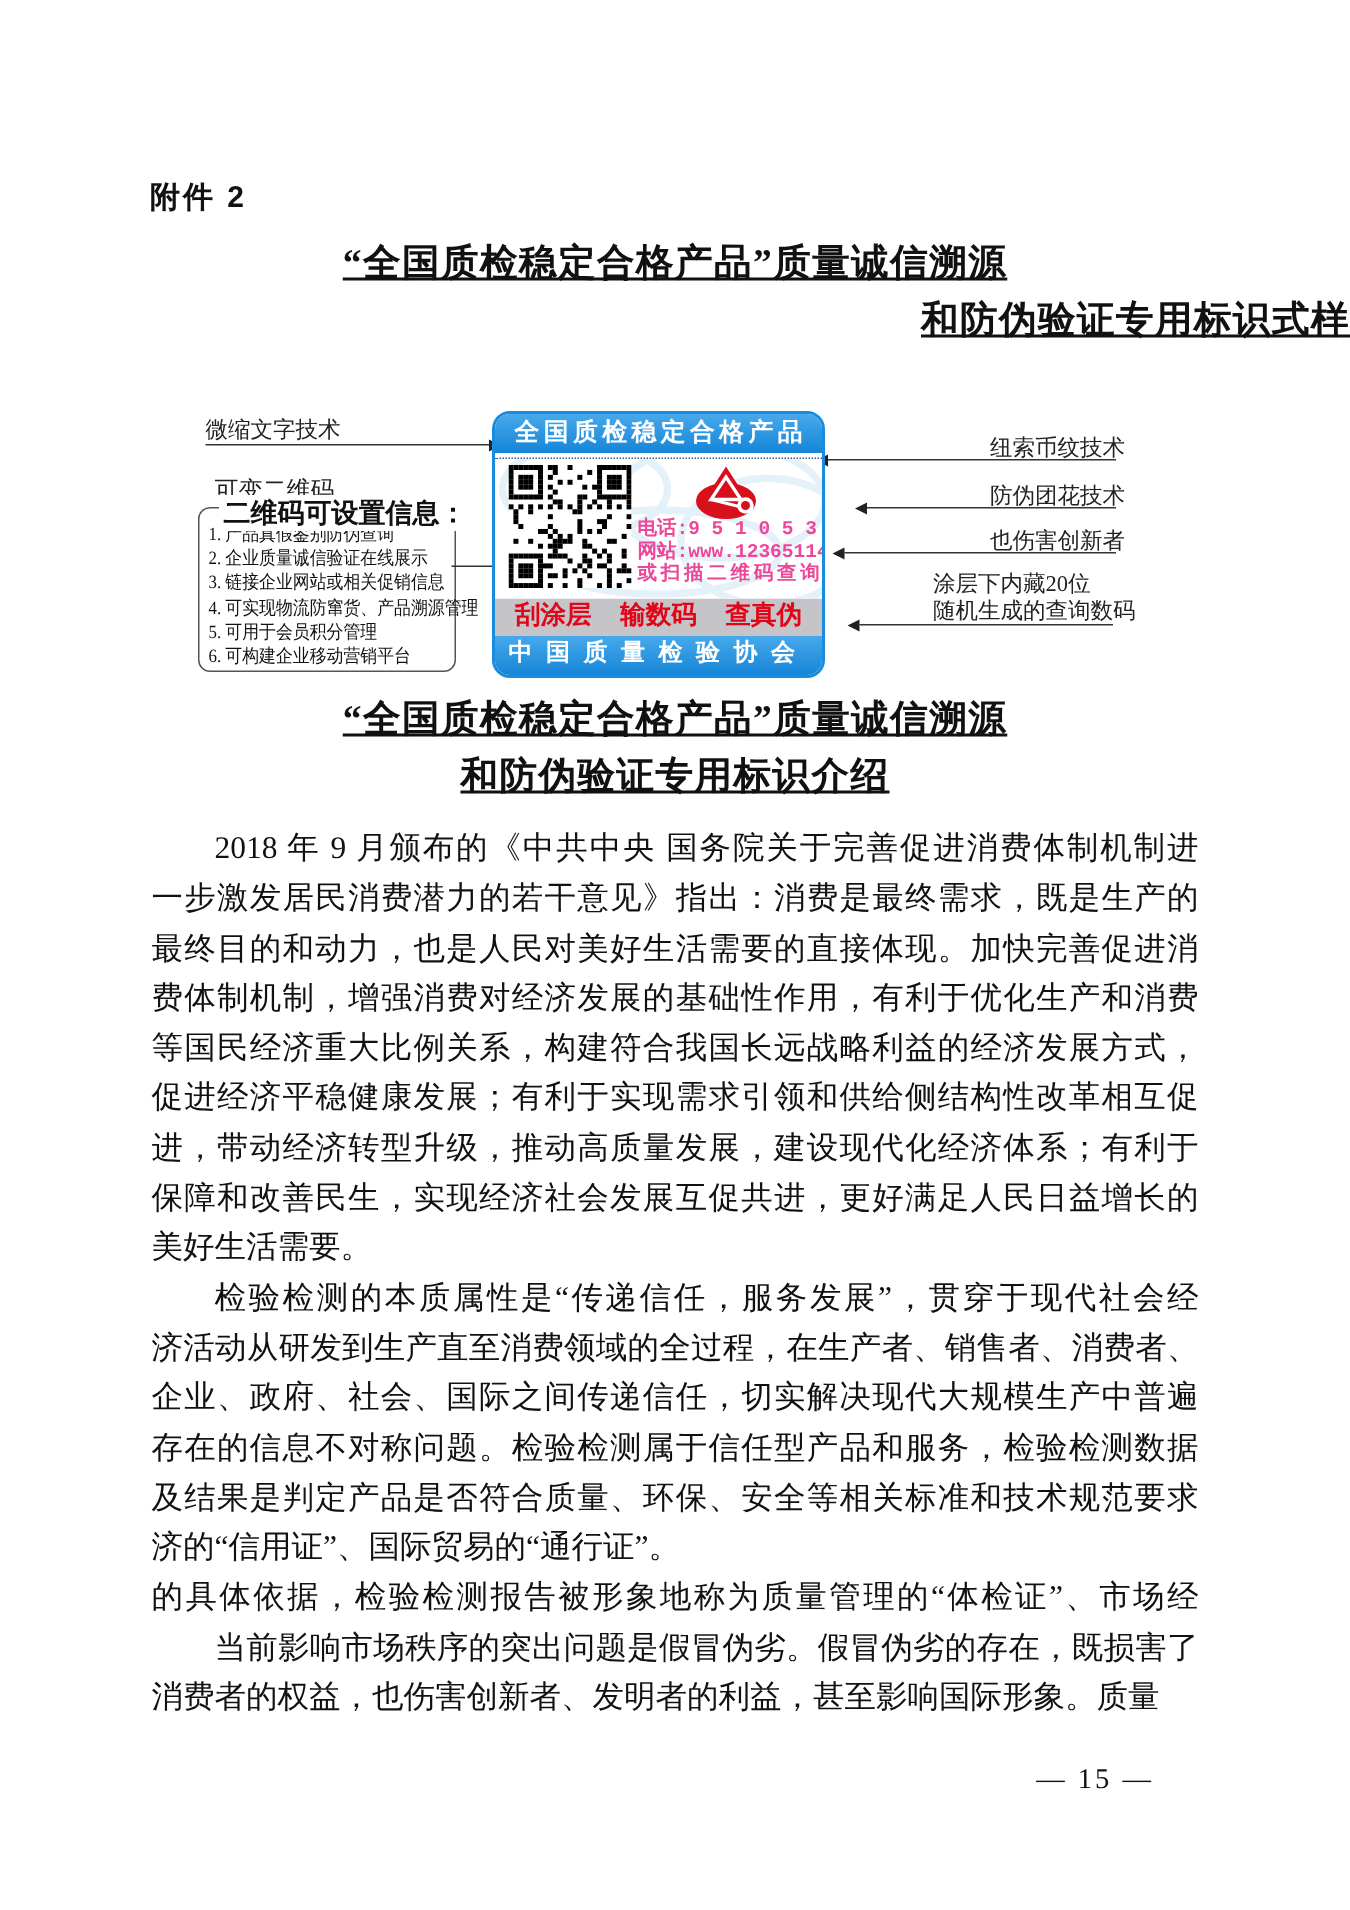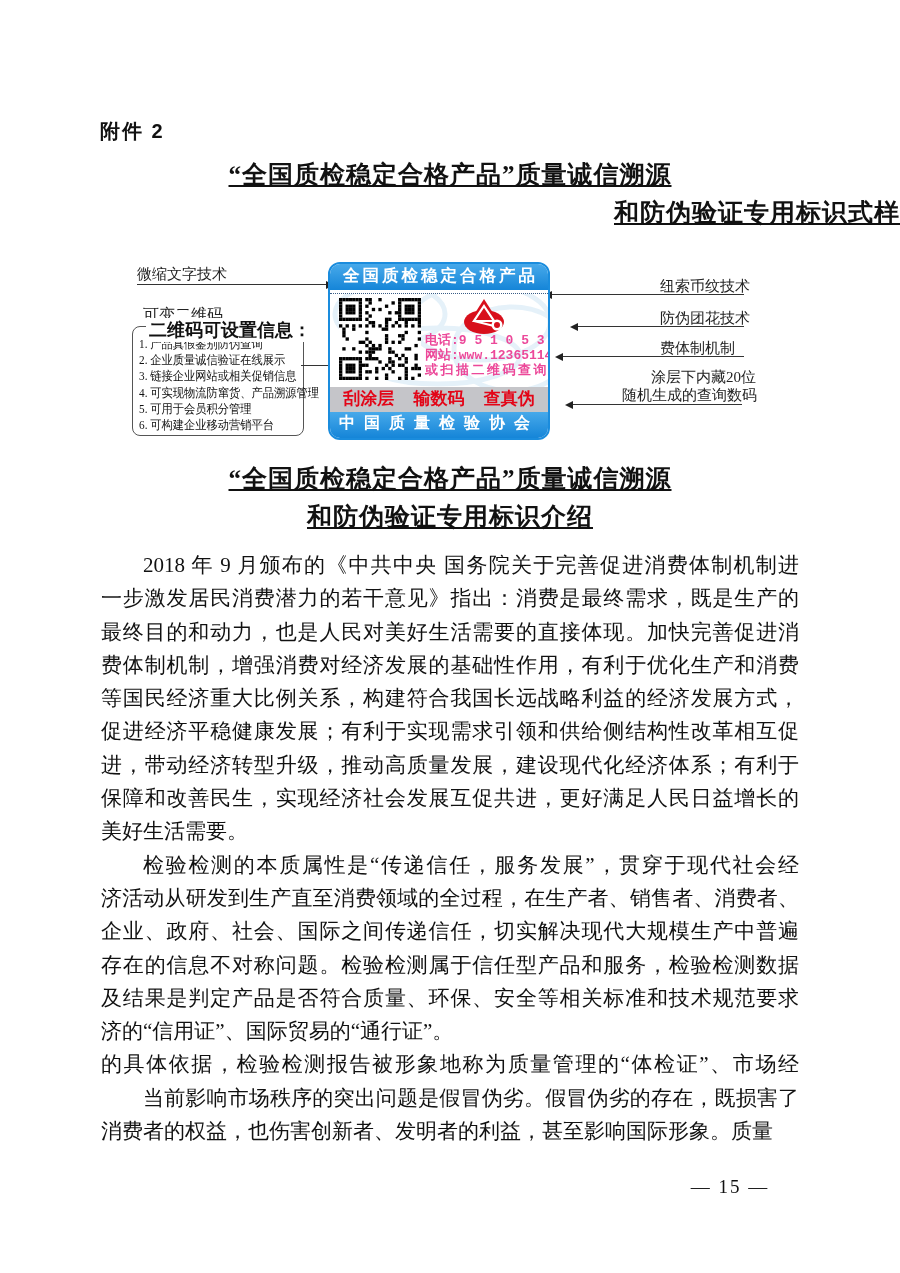--- a/index.html
+++ b/index.html
@@ -44,21 +44,21 @@
   .guilloche{position:absolute;left:0;top:0;opacity:0.65;}
 </style>
 </head>
 <body>
 
 <div class="abs fujian">附件 2</div>
 
 <div class="abs h1" style="top:158px;">“全国质检稳定合格产品”质量诚信溯源</div>
 <div class="abs h1" style="top:196px;text-align:right;">和防伪验证专用标识式样</div>
 
-<div class="abs" style="left:0;top:4px;width:900px;height:450px;">
+<div class="abs" style="left:0;top:16px;width:900px;height:450px;">
 
   <div class="abs ann" style="left:137px;top:261px;">微缩文字技术</div>
   <div class="abs ann-line" style="left:137px;top:280px;width:189px;"></div>
   <div class="abs ah ah-right" style="left:326px;top:277px;"></div>
 
   <div class="abs ann" style="left:143px;top:301px;font-size:16px;">可变二维码</div>
   <div class="abs qr-box">
     <div class="qr-items">
 
     <div class="qr-item">1. 产品真假鉴别防伪查询</div>
@@ -74,25 +74,25 @@
   <div class="abs ah ah-right" style="left:332px;top:358px;"></div>
 
   <div class="abs ann" style="left:660px;top:273px;">纽索币纹技术</div>
   <div class="abs ann-line" style="left:552px;top:290px;width:192px;"></div>
   <div class="abs ah ah-left" style="left:544px;top:287px;"></div>
 
   <div class="abs ann" style="left:660px;top:305px;">防伪团花技术</div>
   <div class="abs ann-line" style="left:578px;top:322px;width:166px;"></div>
   <div class="abs ah ah-left" style="left:570px;top:319px;"></div>
 
-  <div class="abs ann" style="left:660px;top:335px;">费体制机制</div>
+  <div class="abs ann" style="left:660px;top:335px;">也伤害创新者</div>
   <div class="abs ann-line" style="left:563px;top:352px;width:181px;"></div>
   <div class="abs ah ah-left" style="left:555px;top:349px;"></div>
 
-  <div class="abs ann" style="left:622px;top:364px;margin-left:29px;">涂层下内藏20位</div>
+  <div class="abs ann" style="left:622px;top:364px;">涂层下内藏20位</div>
   <div class="abs ann" style="left:622px;top:382px;">随机生成的查询数码</div>
   <div class="abs ann-line" style="left:573px;top:400px;width:169px;"></div>
   <div class="abs ah ah-left" style="left:565px;top:397px;"></div>
 
   <div class="abs label">
     <div class="label-header">全国质检稳定合格产品</div>
     <div class="microrow"></div>
     <div class="label-mid">
       <svg class="guilloche" width="218" height="93">
         <g fill="none" stroke="#d8eaf6" stroke-width="5">

